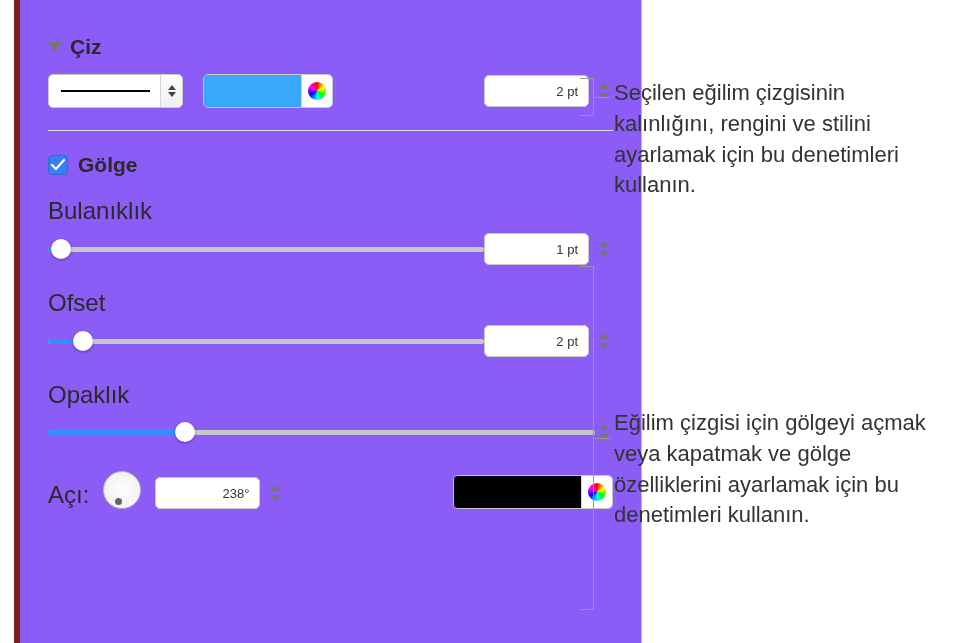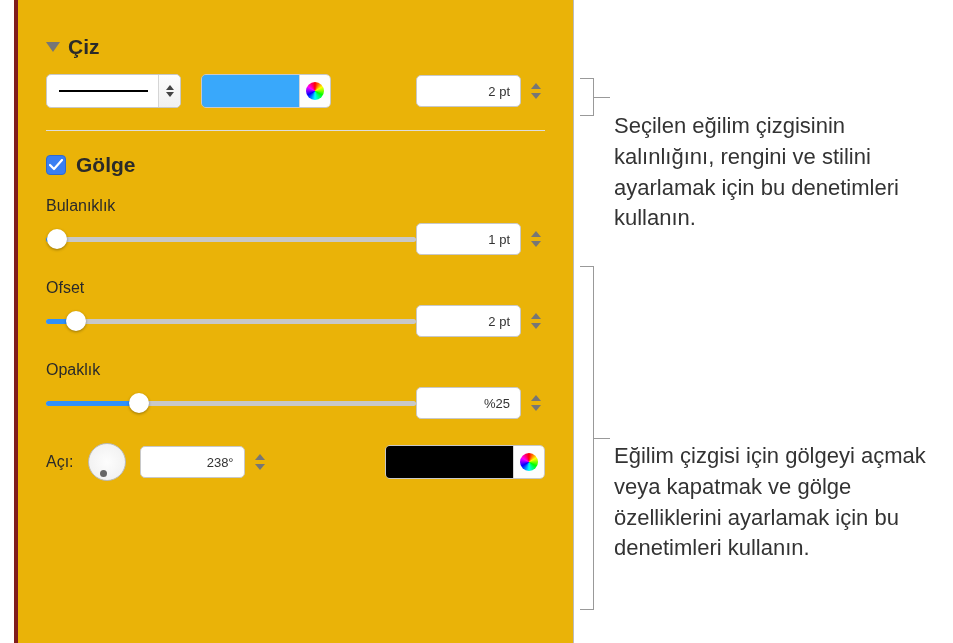--- a/index.html
+++ b/index.html
@@ -9,24 +9,24 @@
       color: #333;
       background: #fff;
       width: 953px;
       height: 643px;
       position: relative;
     }
     .panel {
       position: absolute;
       left: 14px;
       top: 0;
-      width: 560px;
+      width: 628px;
       height: 643px;
-      background: #eab308;
-      border-left: 4px solid #7f1d1d;
+      background: #8b5cf6;
+      border-left: 6px solid #7f1d1d;
       border-right: 1px solid #bbb;
       padding: 35px 28px 20px 28px;
     }
     .section-header {
       display: flex;
       align-items: center;
       gap: 8px;
       margin-bottom: 15px;
     }
     .disclosure-triangle {
@@ -163,21 +163,21 @@
       height: 20px;
       background: #3a7ff2;
       border: 1px solid #2d6ad0;
       border-radius: 4px;
       display: flex;
       align-items: center;
       justify-content: center;
     }
     .checkbox svg { width: 14px; height: 12px; }
     .field-label {
-      font-size: 16px;
+      font-size: 24px;
       color: #2a2a2a;
       margin-bottom: 8px;
     }
     .slider-row {
       display: flex;
       align-items: center;
       margin-bottom: 24px;
     }
     .slider {
       position: relative;
@@ -206,21 +206,21 @@
       top: 0;
       width: 20px;
       height: 20px;
       background: #fff;
       border-radius: 50%;
       box-shadow: 0 1px 3px rgba(0,0,0,0.35);
       transform: translateX(-50%);
     }
     .angle-row {
       display: flex;
-      align-items: center;
+      align-items: flex-end;
       gap: 14px;
     }
     .angle-dial {
       width: 38px;
       height: 38px;
       border: 1px solid #bbb;
       border-radius: 50%;
       background: radial-gradient(#fdfdfd, #eee);
       position: relative;
     }
@@ -263,21 +263,20 @@
       width: 14px;
     }
     .bracket-line {
       position: absolute;
       height: 1px;
       background: #999;
     }
     .annotation-text {
       position: absolute;
       color: #333;
-      margin-top: 33px;
     }
   </style>
 </head>
 <body>
 
 <div class="panel">
 
   <div class="section-header">
     <div class="disclosure-triangle"></div>
     <div class="section-title">Çiz</div>
@@ -349,21 +348,20 @@
   </div>
 
   <div class="field-label">Opaklık</div>
   <div class="slider-row">
     <div class="slider">
       <div class="slider-track"></div>
       <div class="slider-fill" id="opacity-fill" style="width: 25%;"></div>
       <div class="slider-thumb" id="opacity-thumb" style="left: 25%;"></div>
     </div>
     <div class="stepper-group">
-      <input class="num-input" value="%25" style="">
       <div class="stepper">
         <div class="stepper-up"></div>
         <div class="stepper-down"></div>
       </div>
     </div>
   </div>
 
   <div class="angle-row">
     <div class="field-label" style="margin-bottom:0;">Açı:</div>
     <div class="angle-dial">

